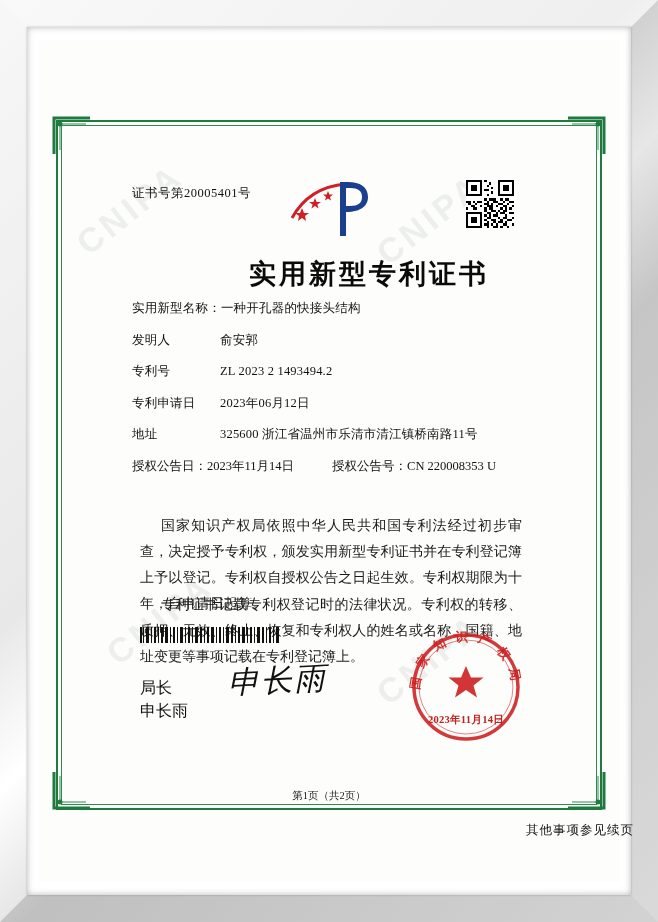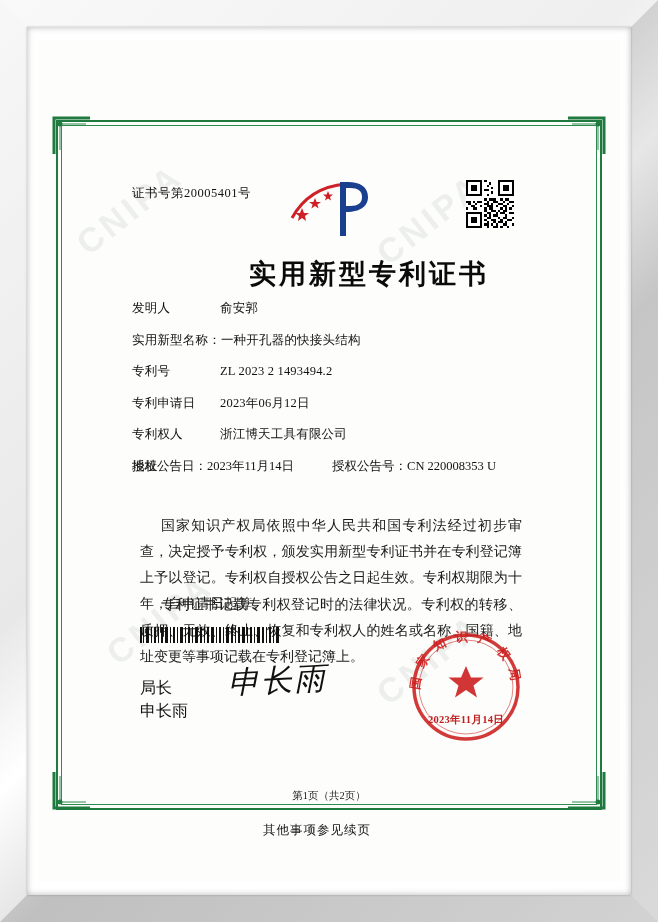--- a/index.html
+++ b/index.html
@@ -218,21 +218,21 @@
     left: 0; top: 789px;
     width: 658px;
     text-align: center;
     font-size: 10.5px;
     color: #222;
   }
   .footer-note {
     position: absolute;
     left: 0; top: 822px;
     width: 634px;
-    text-align: center;
+    text-align: right;
     font-size: 12.5px;
     color: #111;
     letter-spacing: 1px;
   }
 </style>
 </head>
 <body>
 
 <div class="frame">
   <div class="frame-bevel-tl"></div>
@@ -389,46 +389,43 @@
         <rect x="18" y="20" width="1" height="1"></rect>
     </g>
   </svg>
 </div>
 
 <div class="title">实用新型专利证书</div>
 
 <div class="fields">
 
   <div class="field-row">
+    <span class="field-label">实用新型名称：</span>
+    <span class="field-value">一种开孔器的快接头结构</span>
+  </div>
+
+  <div class="field-row">
     <span class="field-label spread">发明人</span>
     <span class="field-value" style="margin-left:14px">俞安郭</span>
-  </div>
-
-  <div class="field-row">
-    <span class="field-label">实用新型名称：</span>
-    <span class="field-value">一种开孔器的快接头结构</span>
   </div>
 
   <div class="field-row">
     <span class="field-label spread">专利号</span>
     <span class="field-value" style="margin-left:14px">ZL 2023 2 1493494.2</span>
   </div>
 
   <div class="field-row">
     <span class="field-label spread">专利申请日</span>
     <span class="field-value" style="margin-left:14px">2023年06月12日</span>
   </div>
 
-  <div class="field-row">
-    <span class="field-label spread">专利权人</span>
-    <span class="field-value" style="margin-left:14px">浙江博天工具有限公司</span>
-  </div>
 
   <div class="field-row">
     <span class="field-label spread">地址</span>
+    <span class="field-value" style="margin-left:14px">325600 浙江省温州市乐清市清江镇桥南路11号</span>
   </div>
 
 </div>
 
 <div class="row-2col">
   <div class="col1">
     <span>授权公告日：</span><span>2023年11月14日</span>
   </div>
   <div class="col2">
     <span>授权公告号：</span><span>CN 220008353 U</span>

